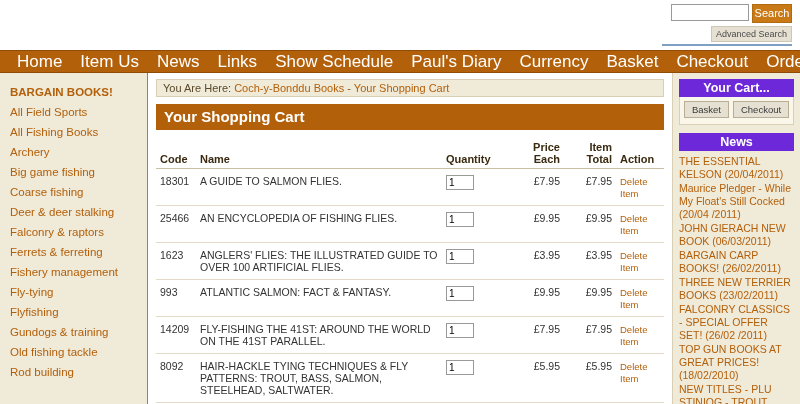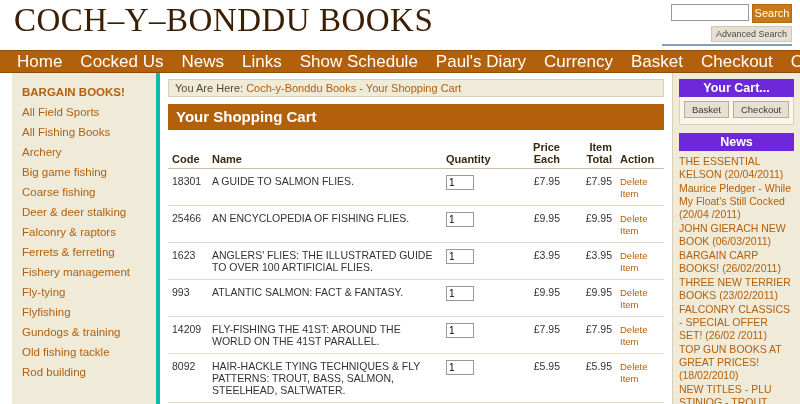--- a/index.html
+++ b/index.html
@@ -86,23 +86,22 @@
     cursor: pointer;
   }
   
   .page {
     display: flex;
     height: 331px;
   }
   .sidebar {
     width: 148px;
     background: #f0ead9;
-    border-right: 4px solid #14b8a6;
+    border-right: 1px solid #14b8a6;
     padding-top: 9px;
-    margin-left: 12px;
   }
   .sidebar .item {
     color: #b3600b;
     font-size: 11.5px;
     padding: 4px 0 4px 10px;
     cursor: pointer;
   }
   .sidebar .item.first { font-weight: bold; }
   .main {
     flex: 1;
@@ -223,34 +222,33 @@
     line-height: 13px;
     color: #b3600b;
     padding-top: 4px;
   }
   .news-item { margin-bottom: 1px; }
 </style>
 </head>
 <body>
 
 <div class="header">
-  <div class="logo">COCH–Y–BONDDU BOOKS</div>
   <div class="search-area">
     <div class="search-row">
       <input class="search-input" type="text" placeholder="" style="">
       <div class="search-btn">Search</div>
     </div>
     <div class="adv-search">Advanced Search</div>
   </div>
   <div class="hr-accent"></div>
 </div>
 
 <div class="nav">
   <a>Home</a>
-  <a>Cocked Us</a>
+  <a>Item Us</a>
   <a>News</a>
   <a>Links</a>
   <a>Show Schedule</a>
   <a>Paul's Diary</a>
   <a>Currency</a>
   <a>Basket</a>
   <a>Checkout</a>
   <a>Ordering Details</a>
   <a>Contact Us!</a>
 </div>

